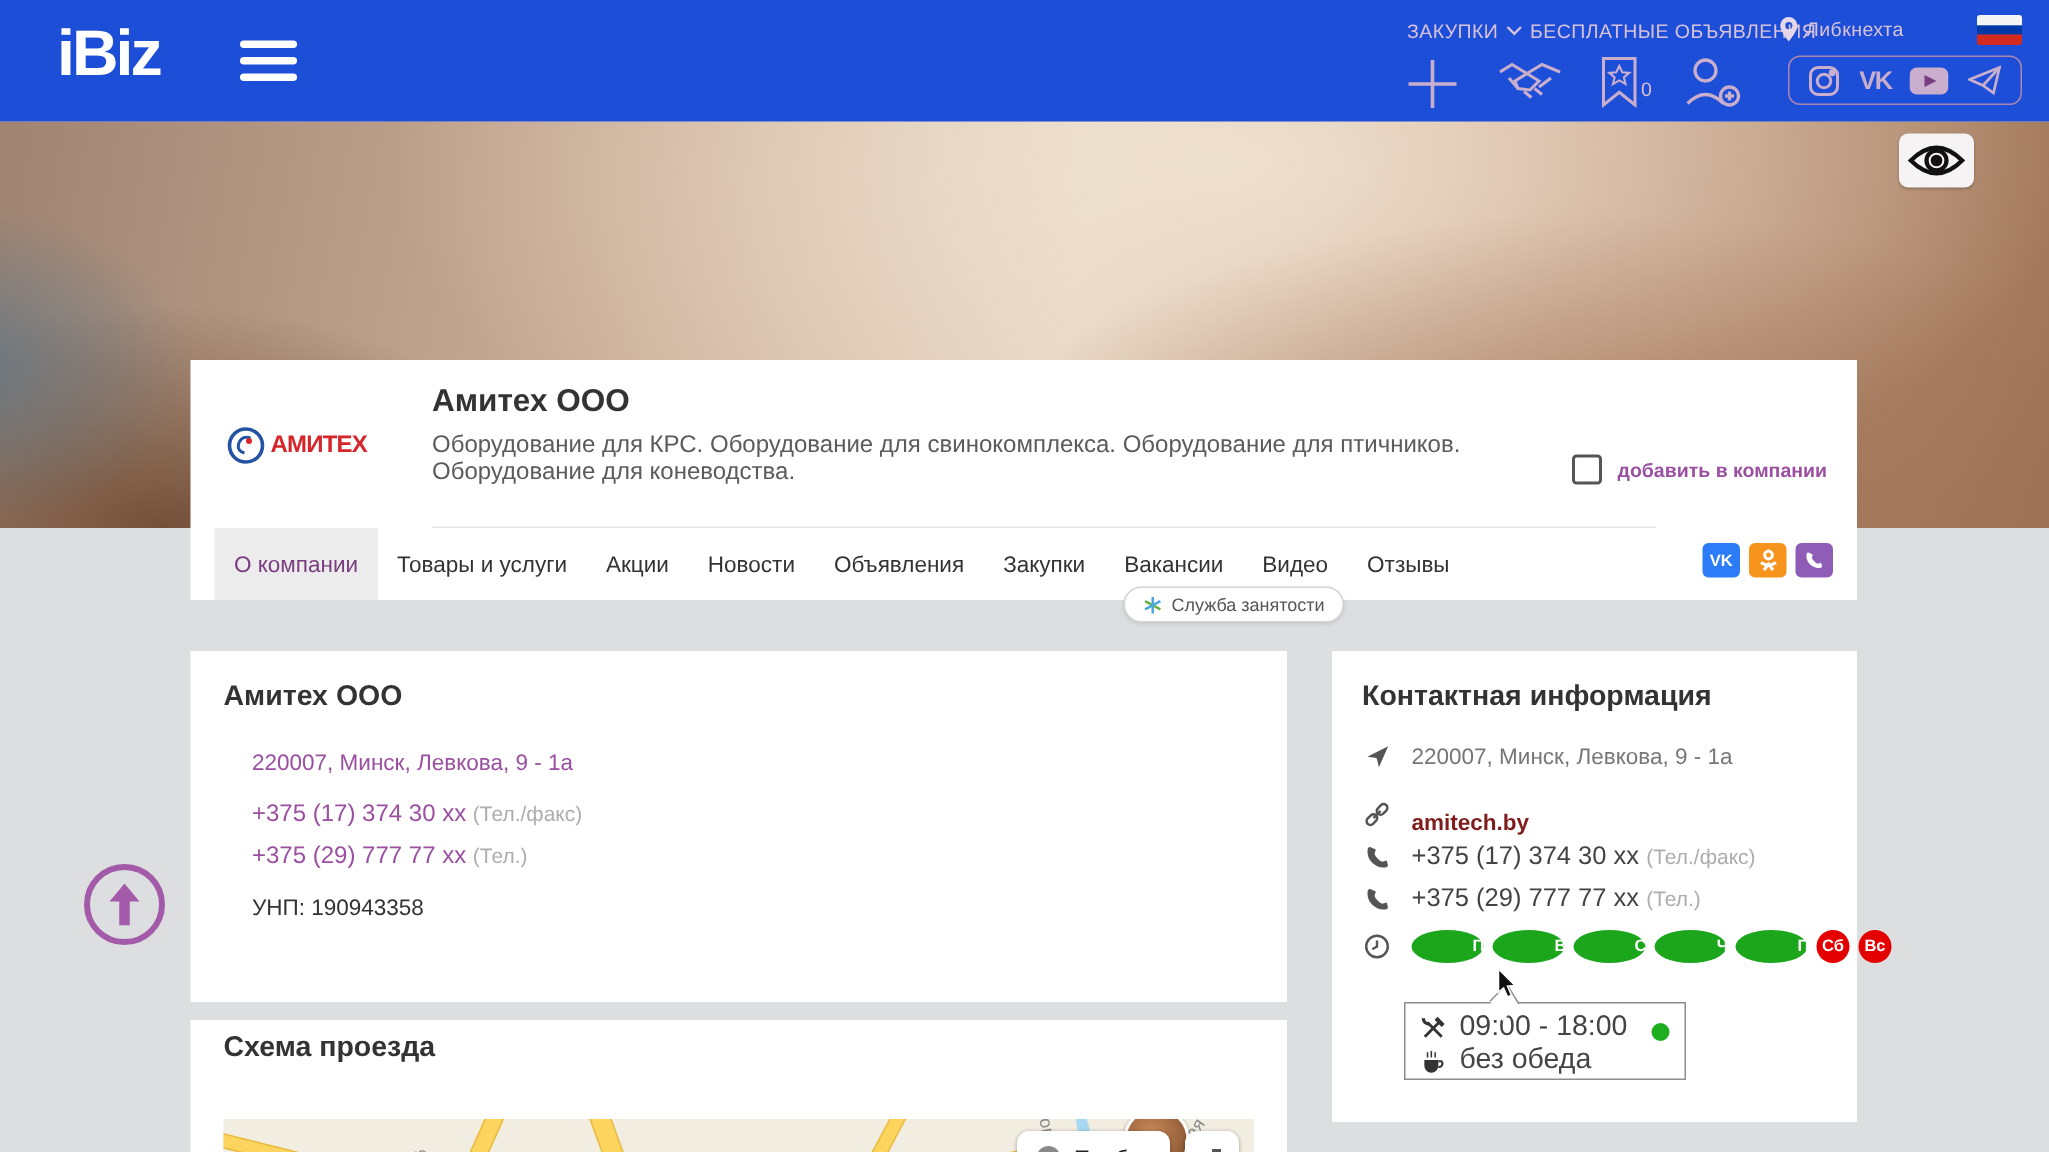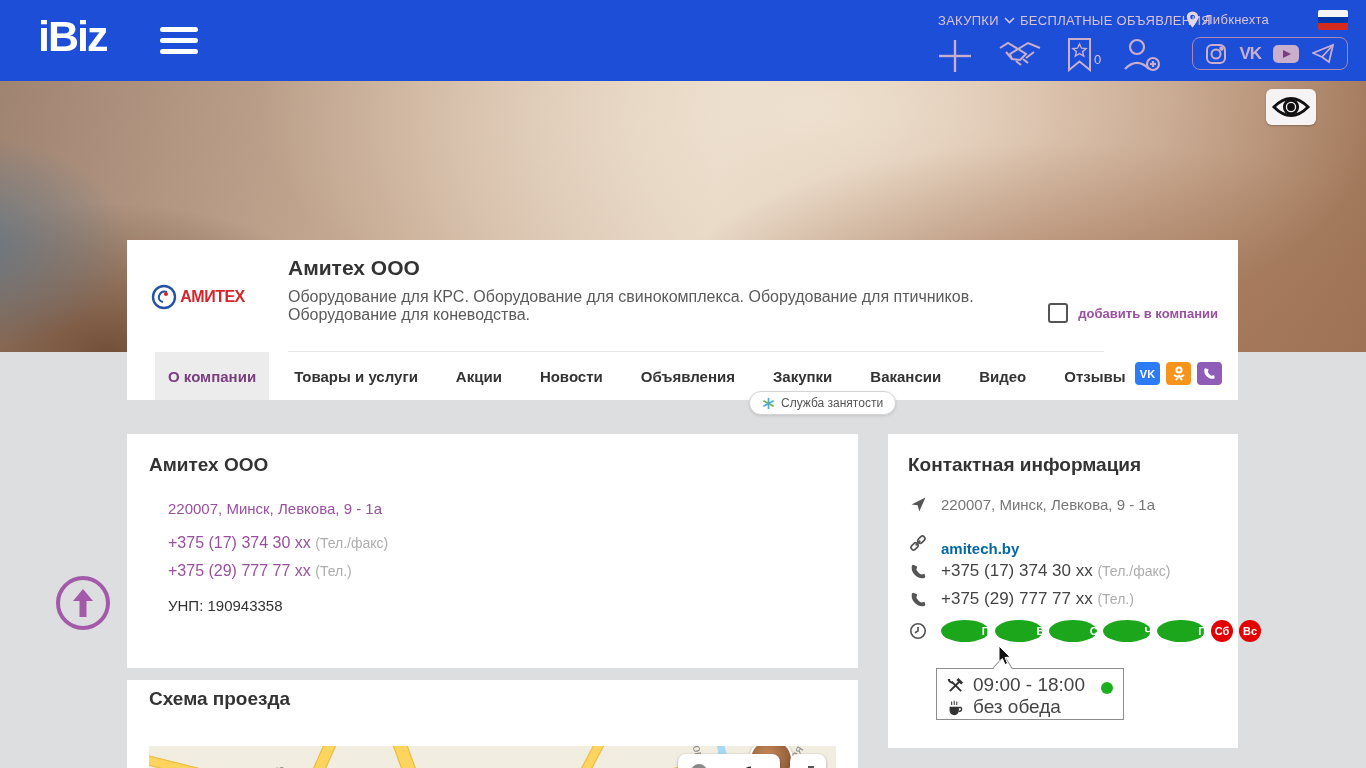--- a/index.html
+++ b/index.html
@@ -56,22 +56,22 @@
             display:flex;align-items:center;justify-content:center;gap:3px;}
   .logo-box .emblem{flex:0 0 auto;}
   .logo-box .brand{color:#d6252b;font-weight:bold;font-size:16px;letter-spacing:-.5px;}
   .c-title{position:absolute;left:161px;top:16px;font-size:21px;font-weight:bold;color:#333;margin:0;}
   .c-desc{position:absolute;left:161px;top:48px;font-size:16px;color:#5b5b5b;margin:0;width:760px;}
   .fav{position:absolute;right:20px;top:63px;display:flex;gap:10px;align-items:center;cursor:pointer;}
   .fav .checkbox{width:20px;height:20px;border:2px solid #555;border-radius:3px;background:#fff;}
   .fav .lbl{color:#9b4fa0;font-weight:bold;font-size:13px;}
   .hr-line{position:absolute;left:161px;top:111px;width:816px;height:1px;background:#e8e8e8;}
   .tabs{position:absolute;left:16px;top:112px;height:48px;display:flex;}
-  .tab{display:flex;align-items:center;padding:4px 13px;font-size:15px;font-weight:bold;color:#333;
-       cursor:pointer;white-space:nowrap;margin-left:12px;}
+  .tab{display:flex;align-items:center;padding:4px 13px;font-size:15px;font-weight:normal;color:#333;
+       cursor:pointer;white-space:nowrap;}
   .tab-active{background:#ececec;color:#7a3e80;}
   .tab-social{position:absolute;right:16px;top:122px;display:flex;gap:6px;}
   .sbtn{width:25px;height:23px;border-radius:4px;display:flex;align-items:center;justify-content:center;
         color:#fff;font-size:11px;font-weight:bold;cursor:pointer;}
   .sbtn-vk{background:#2b7cf6;}
   .sbtn-ok{background:#f7941e;}
   .sbtn-viber{background:#8f5db7;}
   .vacancy-tip{position:absolute;left:622px;top:151px;height:24px;background:#fff;
         border:1px solid #d4d4d4;border-radius:13px;display:flex;align-items:center;gap:6px;
         padding:0 12px;font-size:12px;color:#555;box-shadow:0 1px 3px rgba(0,0,0,.12);z-index:5;
@@ -107,21 +107,21 @@
         border-radius:8px;box-shadow:0 1px 3px rgba(0,0,0,.35);cursor:pointer;display:flex;
         align-items:center;justify-content:center;}
 
   
   .contact-card{position:absolute;left:888px;top:434px;width:350px;height:314px;background:#fff;z-index:2;}
   .contact-card h2{left:20px;top:20px;}
   .crow{position:absolute;left:20px;display:flex;align-items:center;gap:13px;}
   .crow .ico{width:20px;display:flex;justify-content:center;flex:0 0 auto;}
   .crow-addr{top:62px;color:#777;font-size:15px;}
   .crow-site{top:94px;}
-  .site-link{color:#0369a1;font-weight:bold;font-size:15px;text-decoration:none;cursor:pointer;margin-top:12px;}
+  .site-link{color:#7f1d1d;font-weight:bold;font-size:15px;text-decoration:none;cursor:pointer;margin-top:12px;}
   .crow-ph{font-size:17px;color:#444;}
   .crow-ph .t{color:#adadad;font-size:14px;}
   .crow-ph1{top:127px;} .crow-ph2{top:155px;}
   .crow-days{top:186px;}
   .days{display:flex;gap:6px;}
   .day{width:22px;height:22px;border-radius:50%;color:#fff;font-size:11px;font-weight:bold;
        display:flex;align-items:center;justify-content:center;cursor:pointer;}
   .day-open{background:#1ca61c;padding-left:48px;}
   .day-closed{background:#e40000;}
   .cursor-glyph{position:absolute;left:110px;top:212px;z-index:4;}

